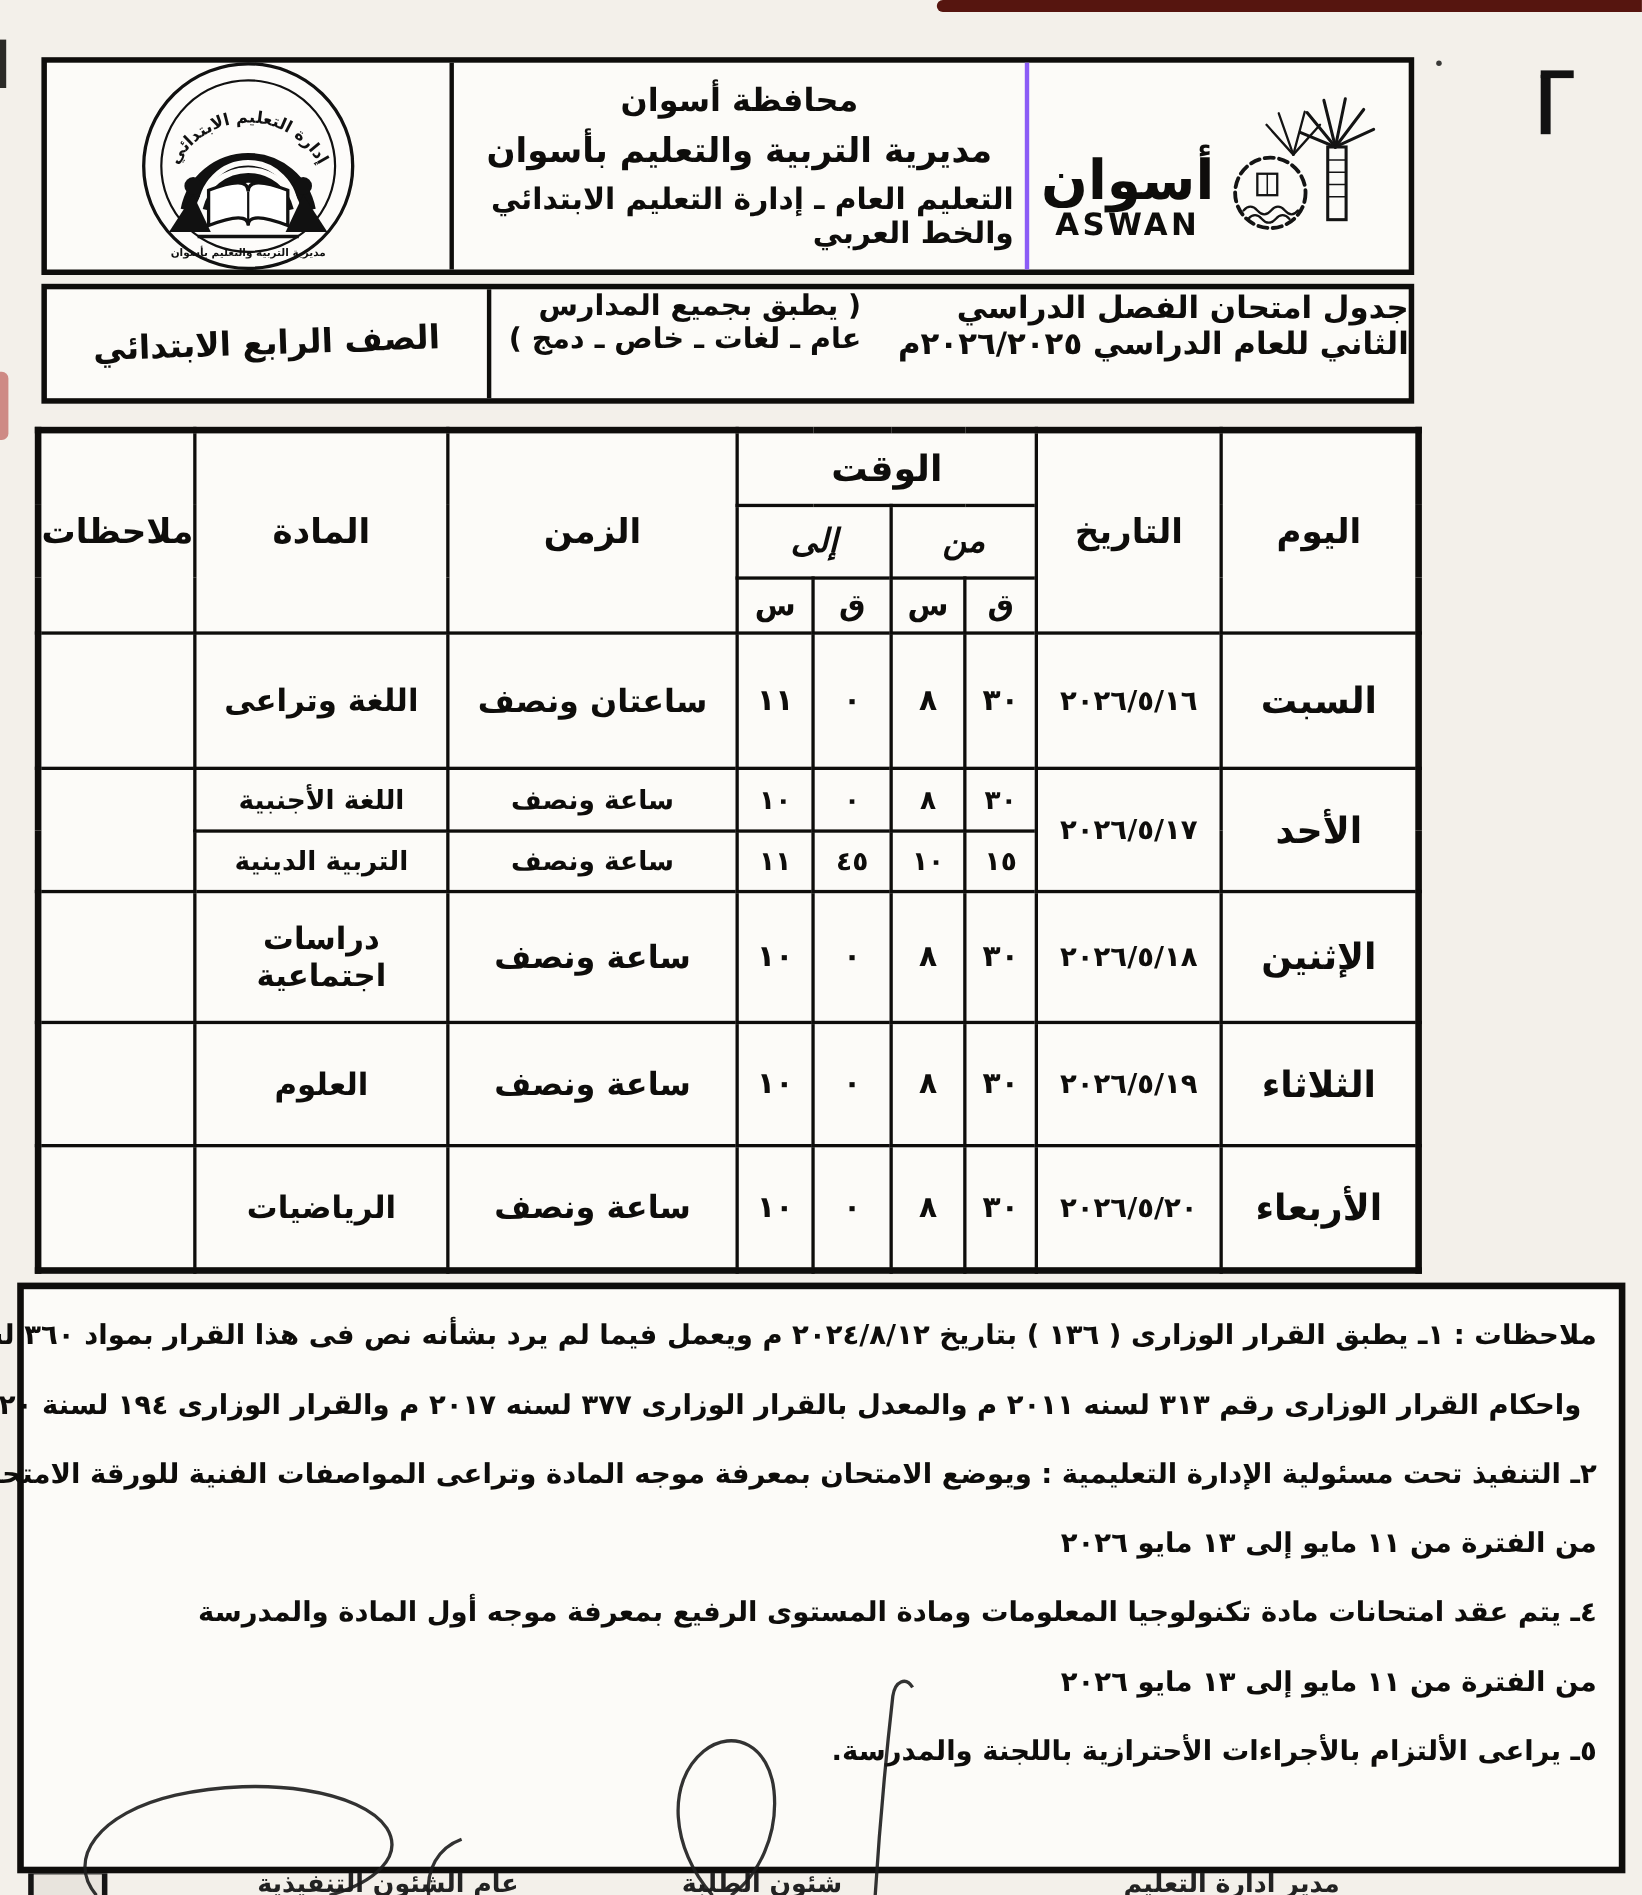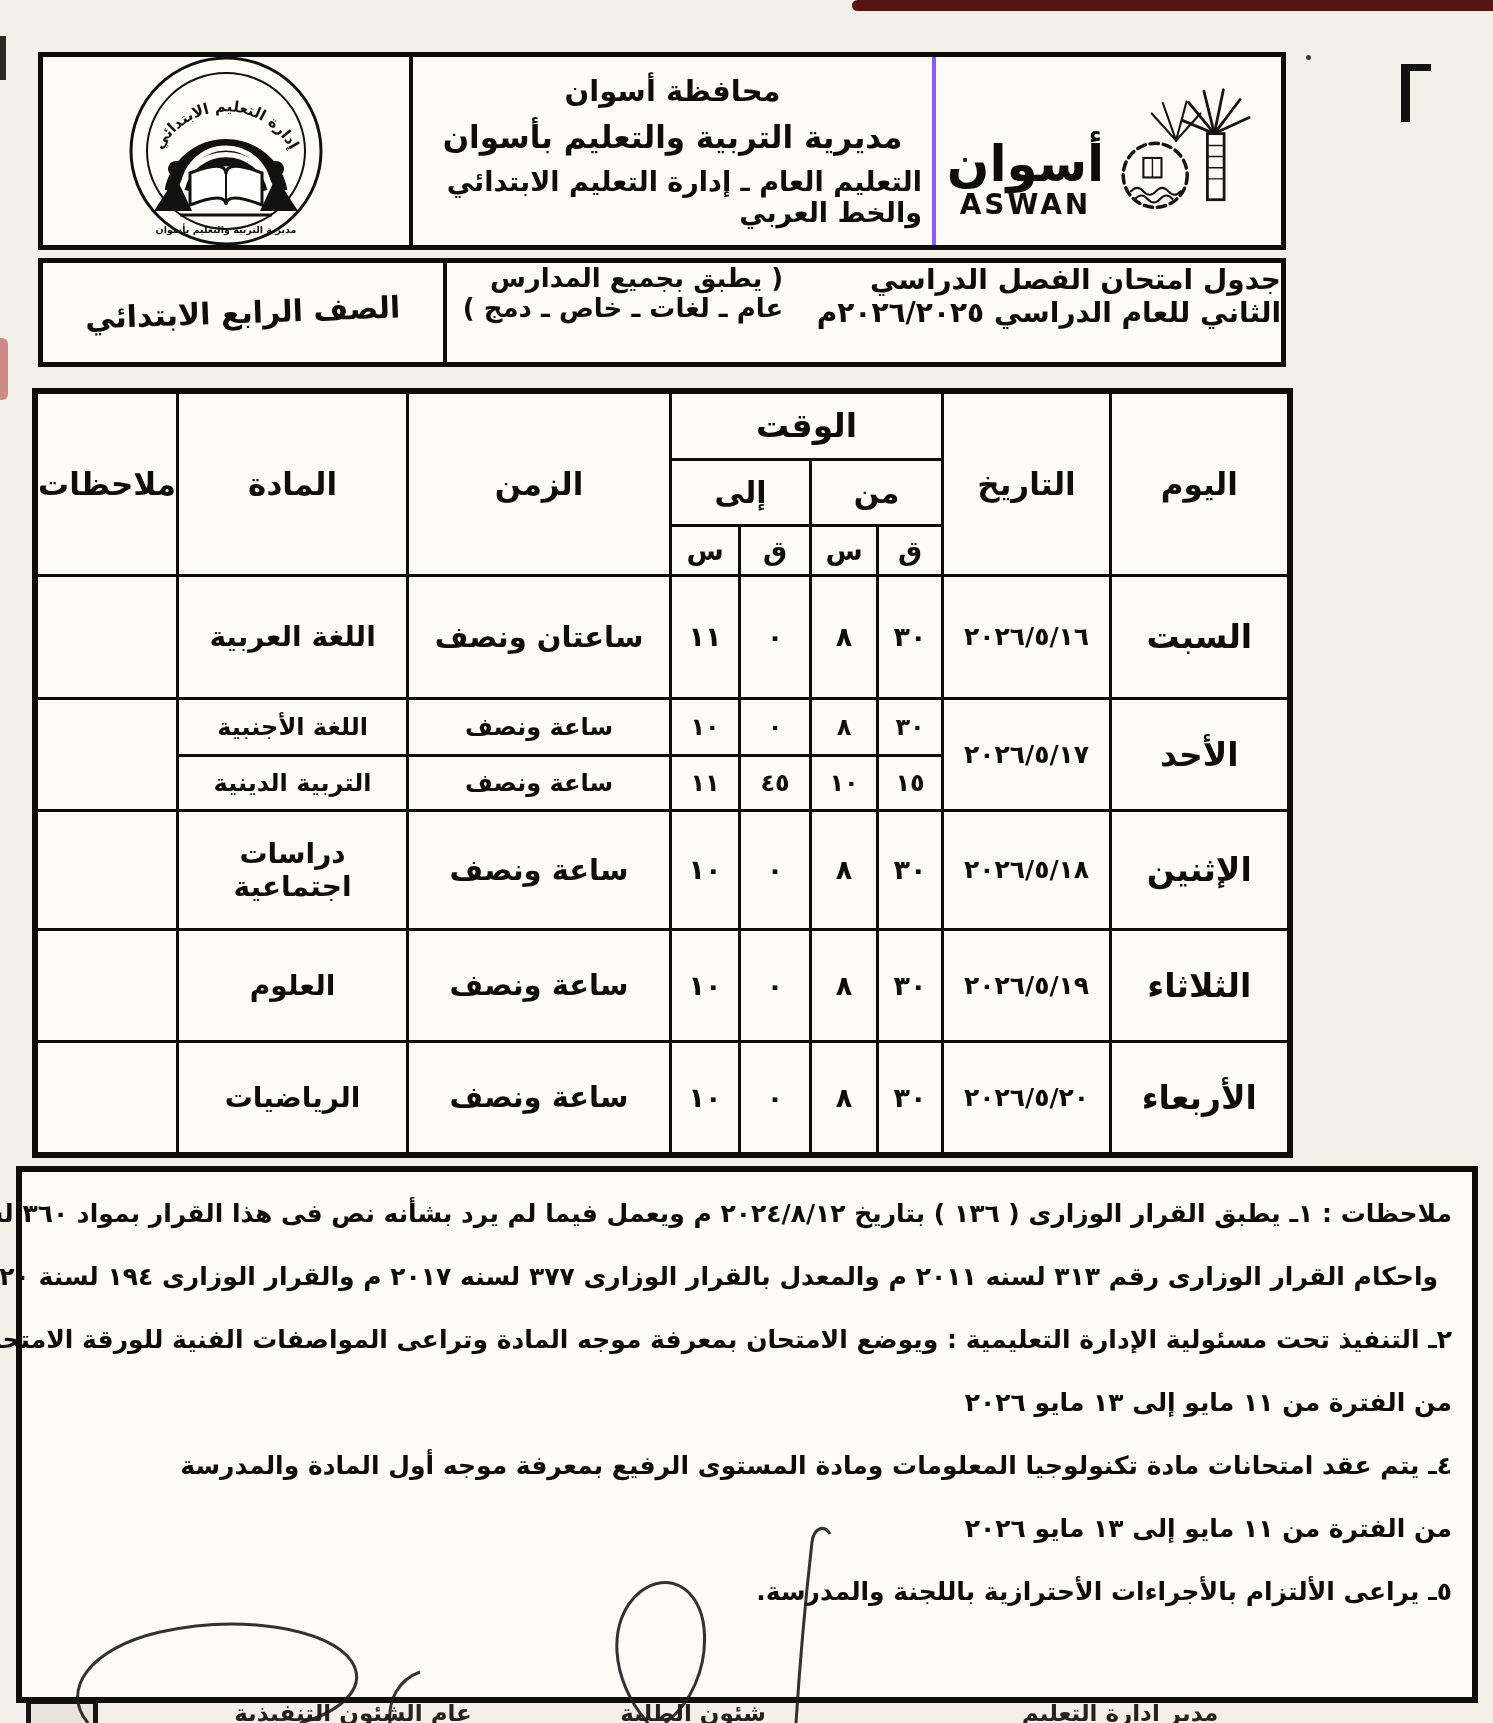--- a/index.html
+++ b/index.html
@@ -58,21 +58,21 @@
   .c-day{border-left:4px solid #0e0d0b;}
   .c-date{border-right:4px solid #0e0d0b; border-left:4px solid #0e0d0b;}
   .c-fm{border-right:4px solid #0e0d0b; border-left:3px dashed #0e0d0b;}
   .c-fh{border-right:3px dashed #0e0d0b; border-left:4px solid #0e0d0b;}
   .c-tm{border-right:4px solid #0e0d0b; border-left:3px dashed #0e0d0b;}
   .c-th{border-right:3px dashed #0e0d0b; border-left:4px solid #0e0d0b;}
   .c-dur{border-right:4px solid #0e0d0b; border-left:4px solid #0e0d0b;}
   .c-sub{border-right:4px solid #0e0d0b; border-left:4px solid #0e0d0b;}
   .c-notes{border-right:4px solid #0e0d0b;}
   .h-time{border-right:4px solid #0e0d0b; border-left:4px solid #0e0d0b; font-size:33px;}
-  .h-from,.h-to{font-size:30px;}
+  .h-from,.h-to{font-size:30px;font-style:italic;}
   .daytxt{font-size:33px;}
   .datetxt{font-size:25px; letter-spacing:1px;}
   .num{font-size:27px;}
   .durtxt{font-size:29px;}
   .subtxt{font-size:28px;}
   .rowend{border-bottom:5px solid #0e0d0b;}
   .dotsep{border-bottom:4px dotted #0e0d0b;}
   .small{font-size:24px;}
   
   .notes-box{
@@ -214,21 +214,21 @@
       </thead>
       <tbody id="schedule-body">
           <tr style="height: 123px;">
             <td class="c-day daytxt rowend">السبت</td>
             <td class="c-date datetxt rowend">٢٠٢٦/٥/١٦</td>
             <td class="c-fm num rowend">٣٠</td>
             <td class="c-fh num rowend">٨</td>
             <td class="c-tm num rowend">٠</td>
             <td class="c-th num rowend">١١</td>
             <td class="c-dur durtxt rowend">ساعتان ونصف</td>
-            <td class="c-sub subtxt rowend">اللغة العربية</td>
+            <td class="c-sub subtxt rowend">اللغة وتراعى</td>
             <td class="c-notes rowend"></td>
           </tr>
           <tr style="height: 57px;">
             <td class="c-day daytxt rowend" rowspan="2">الأحد</td>
             <td class="c-date datetxt rowend" rowspan="2">٢٠٢٦/٥/١٧</td>
             <td class="c-fm num small dotsep">٣٠</td>
             <td class="c-fh num small dotsep">٨</td>
             <td class="c-tm num small dotsep">٠</td>
             <td class="c-th num small dotsep">١٠</td>
             <td class="c-dur durtxt small dotsep">ساعة ونصف</td>

